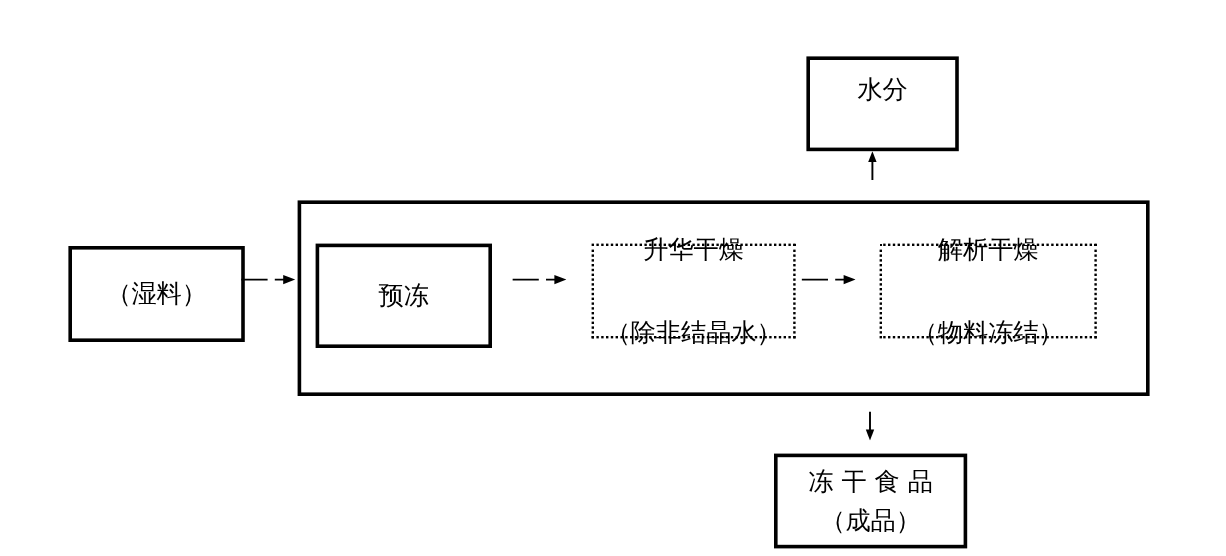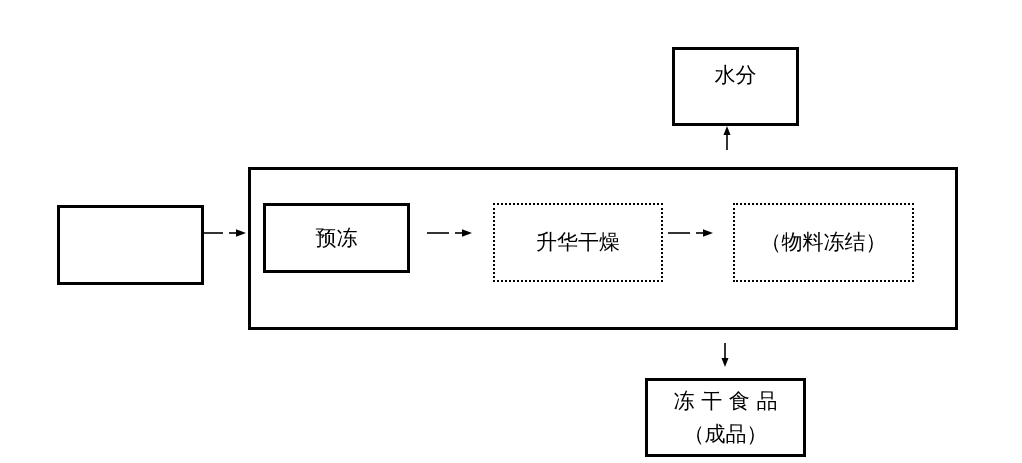--- a/index.html
+++ b/index.html
@@ -28,52 +28,55 @@
   }
   .box.dotted { border: 2px dotted #000000; gap: 36px; }
   .container-frame {
     position: absolute;
     box-sizing: border-box;
     border: 3px solid #000000;
     background: #ffffff;
   }
   .box-raw        { left: 57px;  top: 205px; width: 147px; height: 80px; }
   .frame-stages   { left: 248px; top: 167px; width: 710px; height: 163px; }
-  .box-prefreeze  { left: 263px; top: 203px; width: 147px; height: 70px; }
+  .box-prefreeze  { left: 263px; top: 203px; width: 147px; height: 87px; }
   .box-sublime    { left: 493px; top: 203px; width: 170px; height: 79px; }
   .box-desorb     { left: 733px; top: 203px; width: 181px; height: 79px; }
   .box-moisture   { left: 672px; top: 47px;  width: 127px; height: 79px;
                     justify-content: flex-start; padding-top: 9px; }
   .box-product    { left: 645px; top: 378px; width: 161px; height: 79px; }
   .arrow { position: absolute; display: block; }
   .arrow-1    { left: 201px; top: 227px; }
   .arrow-2    { left: 427px; top: 227px; }
   .arrow-3    { left: 668px; top: 227px; }
   .arrow-up   { left: 721px; top: 126px; }
   .arrow-down { left: 719px; top: 343px; }
 </style>
 </head>
 <body>
 
 <div class="canvas">
 
   <div class="container-frame frame-stages"></div>
 
   <div class="box box-raw">
+    <div>（湿料）</div>
   </div>
 
   <div class="box box-prefreeze">
     <div>预冻</div>
   </div>
 
   <div class="box dotted box-sublime">
     <div>升华干燥</div>
+    <div>（除非结晶水）</div>
   </div>
 
   <div class="box dotted box-desorb">
+    <div>解析干燥</div>
     <div>（物料冻结）</div>
   </div>
 
   <div class="box box-moisture">
     <div>水分</div>
   </div>
 
   <div class="box box-product">
     <div>冻 干 食 品</div>
     <div>（成品）</div>

